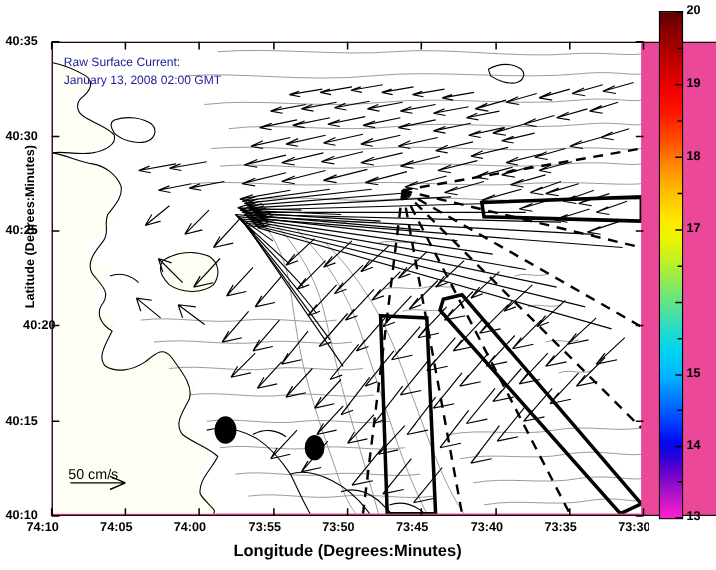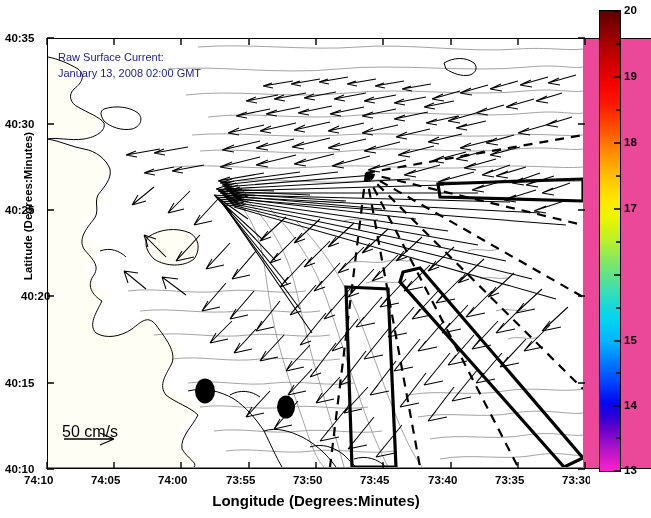--- a/index.html
+++ b/index.html
@@ -84,21 +84,21 @@
     position: absolute;
     font-family: "Liberation Sans", sans-serif;
     font-size: 11.5px;
     font-weight: bold;
     color: #000;
     white-space: nowrap;
   }
   .scale-lbl {
     position: absolute;
     font-family: "Liberation Sans", sans-serif;
-    font-size: 16px;
+    font-size: 13px;
     color: #000;
     white-space: nowrap;
     text-align: right;
   }
 </style>
 </head>
 <body>
 
 <div id="figure">
 

